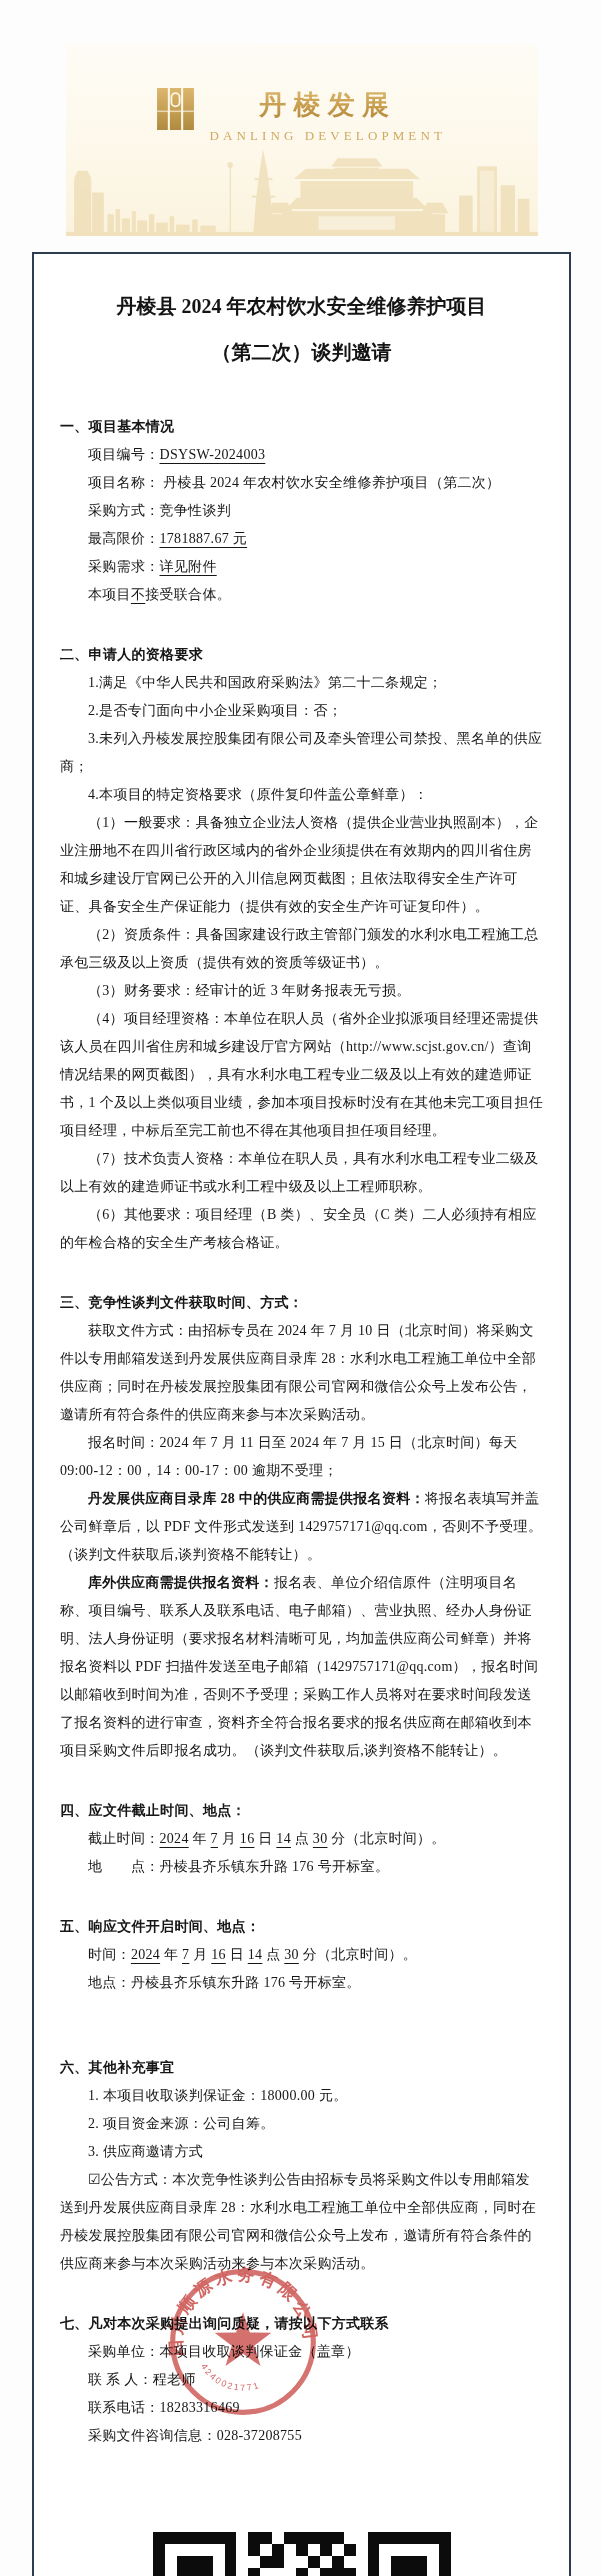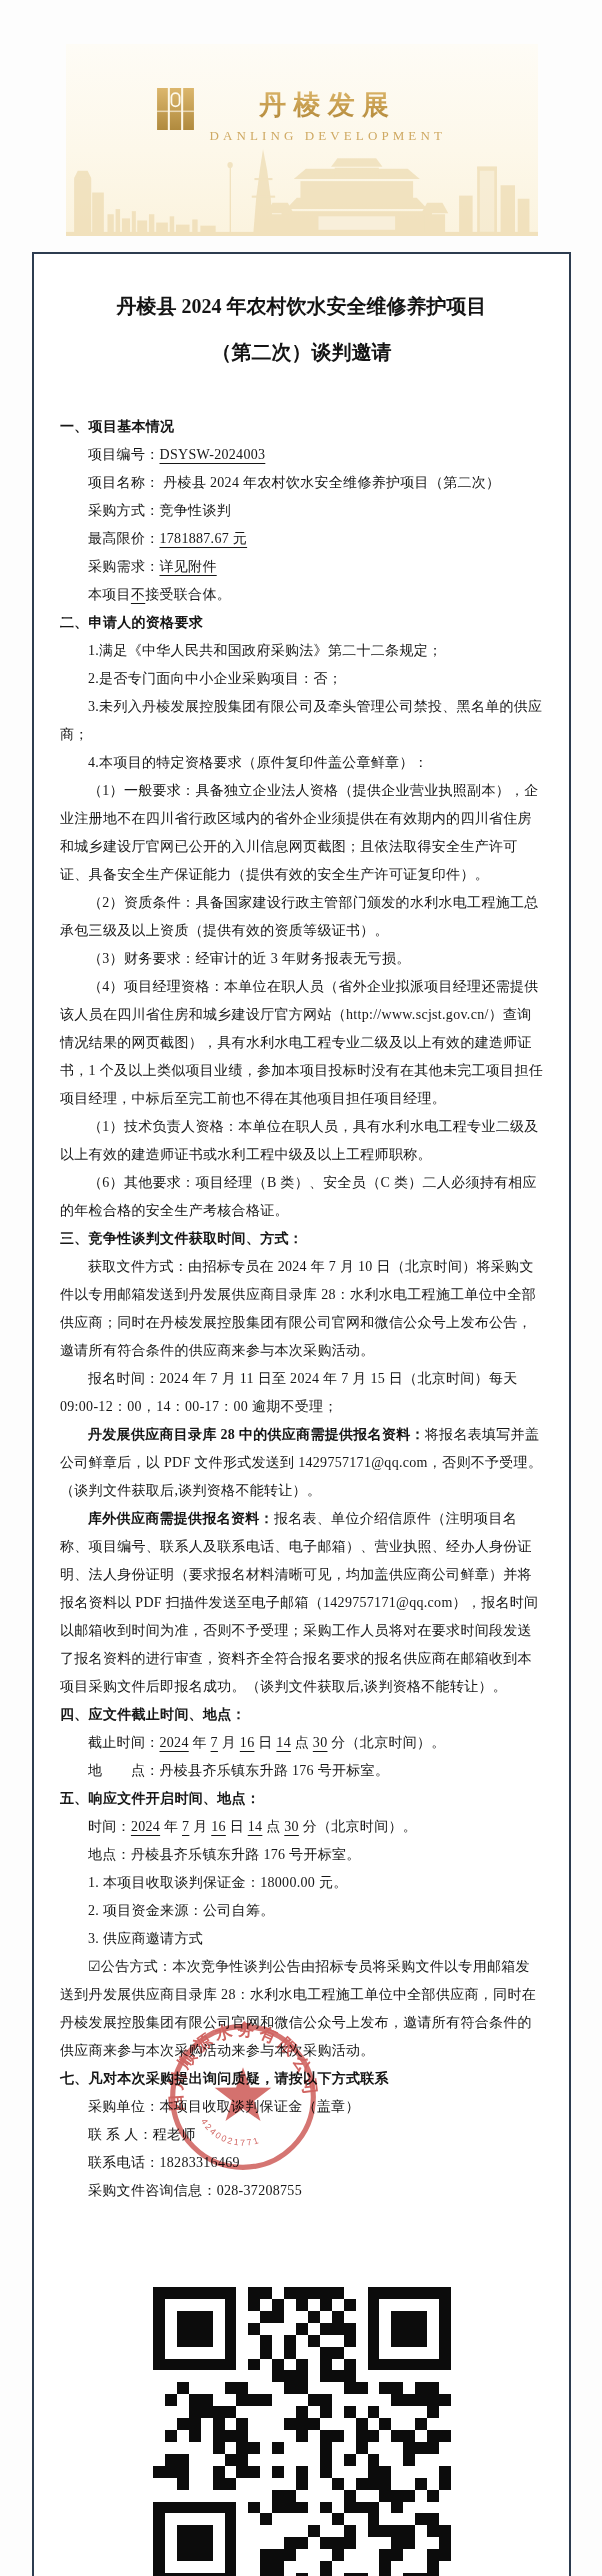--- a/index.html
+++ b/index.html
@@ -25,21 +25,21 @@
   
   .doc{
     width:539px;margin:15.5px auto 0;box-sizing:border-box;background:#ffffff;
     border:2.1px solid #2d3c50;padding:36px 26px 40px;position:relative;
   }
   .doc-header{margin-bottom:45px;}
   .doc-title{margin:0;text-align:center;font-size:20px;font-weight:bold;line-height:1.6;color:#141414;}
   .doc-title.second{margin-top:14.4px;}
   .line{margin:0;font-size:14px;line-height:28px;letter-spacing:0.3px;color:#161616;}
   .para{text-indent:2em;}
-  .heading{font-weight:bold;margin-top:0;}
+  .heading{font-weight:bold;margin-top:32px;}
   .gap-top{margin-top:57px;}
   .b{font-weight:bold;}
   .u{text-decoration:underline;text-underline-offset:3.6px;text-decoration-thickness:0.8px;}
   
   .contact{position:relative;}
   .stamp{
     position:absolute;left:106px;top:-45px;width:154px;height:154px;
     opacity:.86;mix-blend-mode:multiply;pointer-events:none;
   }
   
@@ -128,33 +128,34 @@
       <p class="line para"><span>本项目</span><span class="u">不</span><span>接受联合体。</span></p>
       <p class="line heading"><span>二、申请人的资格要求</span></p>
       <p class="line para"><span>1.满足《中华人民共和国政府采购法》第二十二条规定；</span></p>
       <p class="line para"><span>2.是否专门面向中小企业采购项目：否；</span></p>
       <p class="line para"><span>3.未列入丹棱发展控股集团有限公司及牵头管理公司禁投、黑名单的供应商；</span></p>
       <p class="line para"><span>4.本项目的特定资格要求（原件复印件盖公章鲜章）：</span></p>
       <p class="line para"><span>（1）一般要求：具备独立企业法人资格（提供企业营业执照副本），企业注册地不在四川省行政区域内的省外企业须提供在有效期内的四川省住房和城乡建设厅官网已公开的入川信息网页截图；且依法取得安全生产许可证、具备安全生产保证能力（提供有效的安全生产许可证复印件）。</span></p>
       <p class="line para"><span>（2）资质条件：具备国家建设行政主管部门颁发的水利水电工程施工总承包三级及以上资质（提供有效的资质等级证书）。</span></p>
       <p class="line para"><span>（3）财务要求：经审计的近 3 年财务报表无亏损。</span></p>
       <p class="line para"><span>（4）项目经理资格：本单位在职人员（省外企业拟派项目经理还需提供该人员在四川省住房和城乡建设厅官方网站（http://www.scjst.gov.cn/）查询情况结果的网页截图），具有水利水电工程专业二级及以上有效的建造师证书，1 个及以上类似项目业绩，参加本项目投标时没有在其他未完工项目担任项目经理，中标后至完工前也不得在其他项目担任项目经理。</span></p>
-      <p class="line para"><span>（1）技术负责人资格：本单位在职人员，具有水利水电工程专业二级及以上有效的建造师证书或水利工程中级及以上工程师职称。</span></p>
+      <p class="line para"><span>（7）技术负责人资格：本单位在职人员，具有水利水电工程专业二级及以上有效的建造师证书或水利工程中级及以上工程师职称。</span></p>
       <p class="line para"><span>（6）其他要求：项目经理（B 类）、安全员（C 类）二人必须持有相应的年检合格的安全生产考核合格证。</span></p>
       <p class="line heading"><span>三、竞争性谈判文件获取时间、方式：</span></p>
       <p class="line para"><span>获取文件方式：由招标专员在 2024 年 7 月 10 日（北京时间）将采购文件以专用邮箱发送到丹发展供应商目录库 28：水利水电工程施工单位中全部供应商；同时在丹棱发展控股集团有限公司官网和微信公众号上发布公告，邀请所有符合条件的供应商来参与本次采购活动。</span></p>
       <p class="line para"><span>报名时间：2024 年 7 月 11 日至 2024 年 7 月 15 日（北京时间）每天 09:00-12：00，14：00-17：00 逾期不受理；</span></p>
       <p class="line para"><span class="b">丹发展供应商目录库 28 中的供应商需提供报名资料：</span><span>将报名表填写并盖公司鲜章后，以 PDF 文件形式发送到 1429757171@qq.com，否则不予受理。（谈判文件获取后,谈判资格不能转让）。</span></p>
       <p class="line para"><span class="b">库外供应商需提供报名资料：</span><span>报名表、单位介绍信原件（注明项目名称、项目编号、联系人及联系电话、电子邮箱）、营业执照、经办人身份证明、法人身份证明（要求报名材料清晰可见，均加盖供应商公司鲜章）并将报名资料以 PDF 扫描件发送至电子邮箱（1429757171@qq.com），报名时间以邮箱收到时间为准，否则不予受理；采购工作人员将对在要求时间段发送了报名资料的进行审查，资料齐全符合报名要求的报名供应商在邮箱收到本项目采购文件后即报名成功。（谈判文件获取后,谈判资格不能转让）。</span></p>
       <p class="line heading"><span>四、应文件截止时间、地点：</span></p>
       <p class="line para"><span>截止时间：</span><span class="u">2024</span><span> 年 </span><span class="u">7</span><span> 月 </span><span class="u">16</span><span> 日 </span><span class="u">14</span><span> 点 </span><span class="u">30</span><span> 分（北京时间）。</span></p>
       <p class="line para"><span>地　　点：丹棱县齐乐镇东升路 176 号开标室。</span></p>
       <p class="line heading"><span>五、响应文件开启时间、地点：</span></p>
       <p class="line para"><span>时间：</span><span class="u">2024</span><span> 年 </span><span class="u">7</span><span> 月 </span><span class="u">16</span><span> 日 </span><span class="u">14</span><span> 点 </span><span class="u">30</span><span> 分（北京时间）。</span></p>
       <p class="line para"><span>地点：丹棱县齐乐镇东升路 176 号开标室。</span></p>
+      <p class="line heading gap-top"><span>六、其他补充事宜</span></p>
       <p class="line para"><span>1. 本项目收取谈判保证金：18000.00 元。</span></p>
       <p class="line para"><span>2. 项目资金来源：公司自筹。</span></p>
       <p class="line para"><span>3. 供应商邀请方式</span></p>
       <p class="line para"><span>☑公告方式：本次竞争性谈判公告由招标专员将采购文件以专用邮箱发送到丹发展供应商目录库 28：水利水电工程施工单位中全部供应商，同时在丹棱发展控股集团有限公司官网和微信公众号上发布，邀请所有符合条件的供应商来参与本次采购活动来参与本次采购活动。</span></p>
     </div>
 
   <div class="contact">
     <div id="contact-body">
         <p class="line heading"><span>七、凡对本次采购提出询问质疑，请按以下方式联系</span></p>
         <p class="line para"><span>采购单位：本项目收取谈判保证金（盖章）</span></p>

